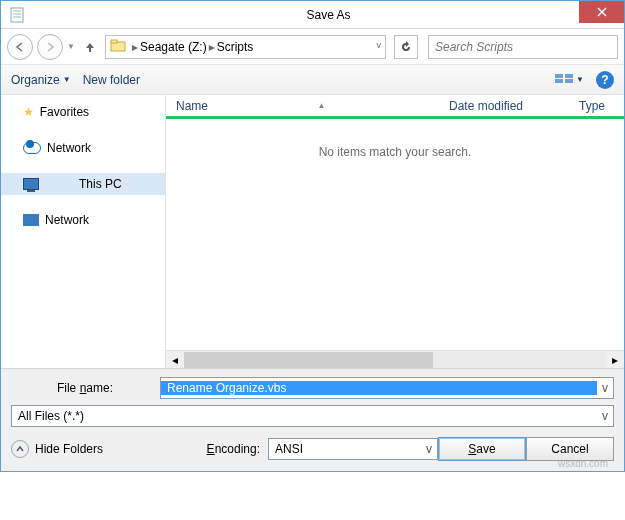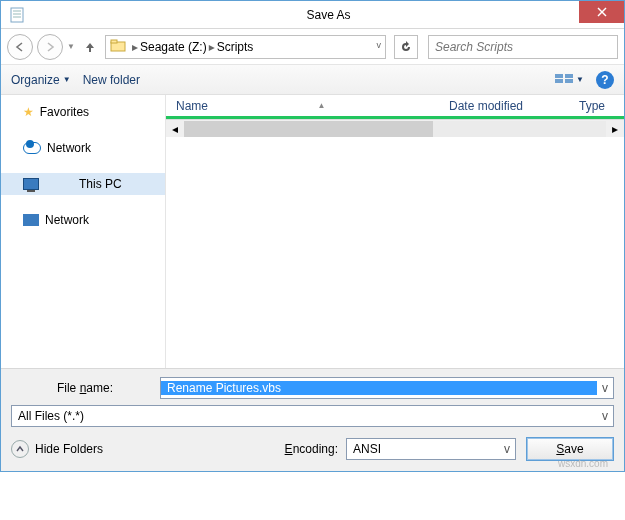--- a/index.html
+++ b/index.html
@@ -44,21 +44,21 @@
   .hscroll .track { flex:1; height:16px; background:#ebebeb; position:relative; }
   .hscroll .thumb { position:absolute; left:0; top:0; height:100%; width:59%; background:#cfcfcf; }
   .bottom { background:#f0f0f0; border-top:1px solid #d8d8d8; padding:8px 10px 10px 10px; }
   .form-row { display:flex; align-items:center; margin-bottom:6px;gap:39px; }
   .form-label { width:110px; text-align:right; padding-right:8px; }
   .form-field { flex:1; }
   .combo { border:1px solid #8a9bb2; height:22px; display:flex; align-items:center; background:#fff; position:relative; }
   .combo .val { padding:0 6px; flex:1; }
   .combo .val.sel { background:#3399ff; color:#fff; }
   .combo .dd { width:16px; text-align:center; color:#555; }
-  .btnrow { display:flex; align-items:center; margin-top:10px; gap:10px; }
+  .btnrow { display:flex; align-items:center; margin-top:10px; gap:0; }
   .hidefolders { display:flex; align-items:center; gap:6px; margin-right:auto; }
   .hf-circle { width:18px; height:18px; border:1px solid #9aa; border-radius:50%; display:flex; align-items:center; justify-content:center; }
   .btn { min-width:88px; height:24px; border:1px solid #9a9a9a; background:linear-gradient(#fdfdfd,#e8e8e8); display:flex; align-items:center; justify-content:center; padding:0 12px; }
   .btn.default { border:1px solid #5e9ed6; box-shadow:0 0 0 1px #9dc4e8 inset; }
   .encoding-row { display:flex; align-items:center; gap:8px; }
   .small-combo { width:170px; }
   u { text-decoration:underline; }
   .pc-icon { width:16px; height:12px; background:#3a7bbf; border:1px solid #1a4b7f; display:inline-block; position:relative; }
   .pc-icon:after { content:""; position:absolute; bottom:-3px; left:3px; width:8px; height:2px; background:#555; }
   .net-icon { width:16px; height:12px; background:#3a7bbf; display:inline-block; }
@@ -172,36 +172,37 @@
     </div>
     <div class="filearea">
       <div class="colhead">
         <div class="col col-name">
           <span>Name</span>
           <span style="font-size:8px;color:#888;margin:0 auto;">▲</span>
         </div>
         <div class="col col-date">Date modified</div>
         <div class="col col-type">Type</div>
       </div>
+      <div class="empty">No items match your search.</div>
       <div class="hscroll">
         <div class="arrow">◂</div>
         <div class="track">
             <div class="thumb"></div>
           </div>
         <div class="arrow">▸</div>
       </div>
     </div>
   </div>
 
   <div class="bottom">
     <div class="form-row">
       <div class="form-label"><span>File <u>n</u>ame:</span></div>
       <div class="form-field">
         <div class="combo">
-          <span class="val sel">Rename Pictures.vbs</span>
+          <span class="val sel">Rename Organize.vbs</span>
           <span class="dd">v</span>
         </div>
       </div>
     </div>
     <div class="form-row">
       <div class="form-field">
         <div class="combo">
           <span class="val">All Files  (*.*)</span>
           <span class="dd">v</span>
         </div>
@@ -222,17 +223,18 @@
         <span><u>E</u>ncoding:</span>
         <div class="combo small-combo">
           <span class="val">ANSI</span>
           <span class="dd">v</span>
         </div>
       </div>
 
       <div class="btn default">
           <span><u>S</u>ave</span>
         </div>
+      <div class="btn">Cancel</div>
     </div>
   </div>
 
   <div class="watermark">wsxdn.com</div>
 </div>
 
 </body></html>

